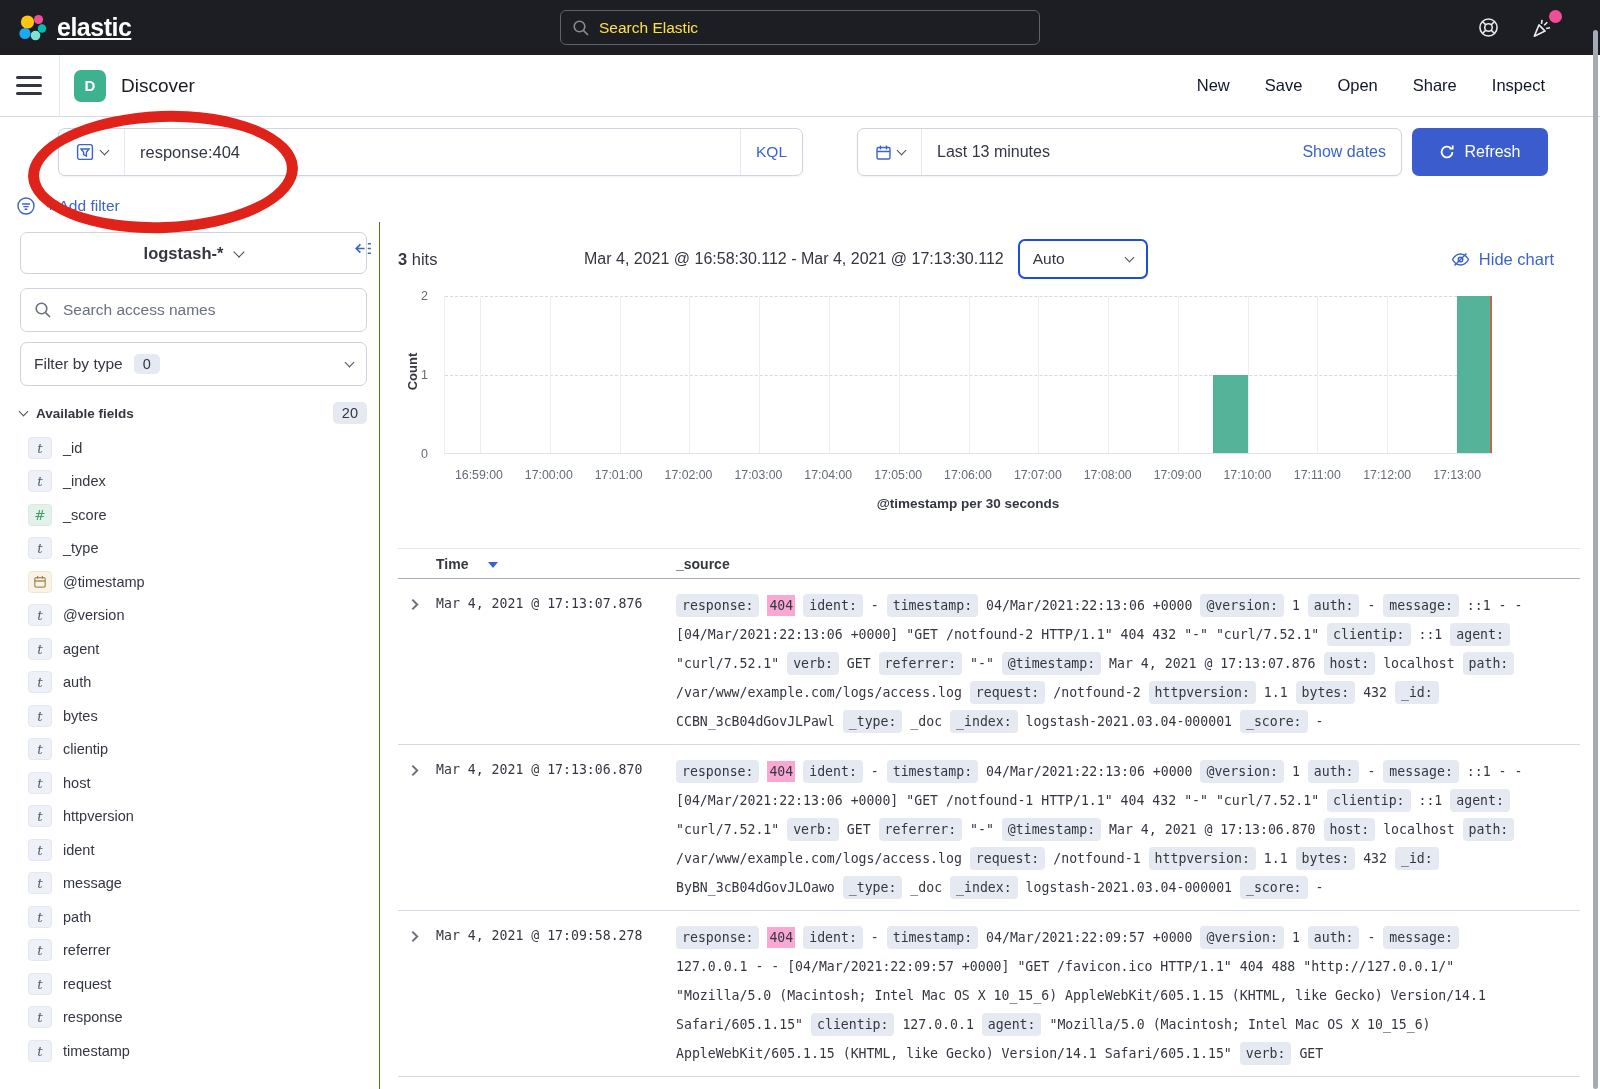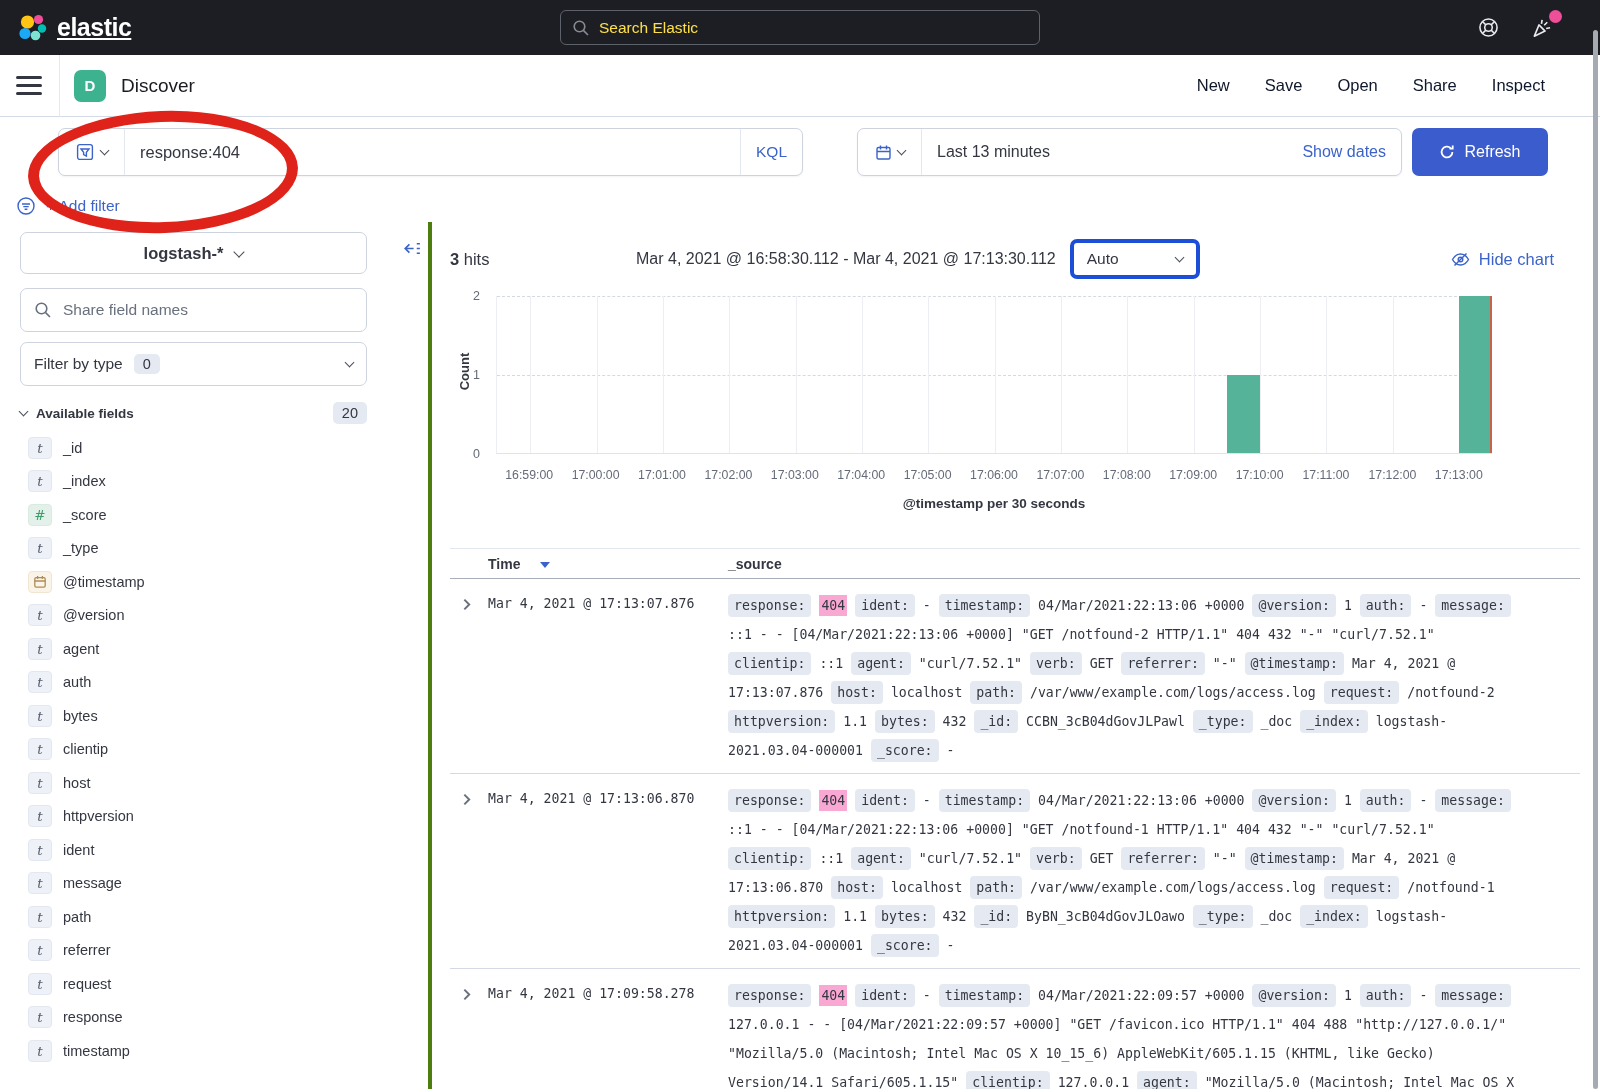--- a/index.html
+++ b/index.html
@@ -51,21 +51,21 @@
   .filter-row { display:flex; align-items:center; gap:10px; padding:15px 14px 0 16px; height:44px; }
   .add-filter { color:#3b63c9; font-size:15.5px; }
 
   
   .chev { display:inline-block; width:7px; height:7px; border-right:1.8px solid #4a4e58; border-bottom:1.8px solid #4a4e58;
     transform:rotate(45deg); margin-top:-3px; }
   .chev.big { width:8px; height:8px; }
 
   
   .page-body { position:absolute; top:222px; left:0; right:0; bottom:0; display:flex; background:#fff; }
-  .sidebar { width:432px; flex-shrink:0; border-right:4px solid #4d7c0f; padding:10px 36px 0 20px; position:relative; }
+  .sidebar { width:380px; flex-shrink:0; border-right:1px solid #4d7c0f; padding:10px 36px 0 20px; position:relative; }
   .collapse-btn { position:absolute; right:6px; top:16px; cursor:pointer; }
   .index-select { height:42px; width:347px; border:1px solid #cdd3df; border-radius:7px; background:#fff;
     display:flex; align-items:center; justify-content:center; gap:12px; font-weight:700; font-size:16.5px; cursor:pointer; }
   .field-search { margin-top:14px; height:44px; width:347px; border:1px solid #cdd3df; border-radius:7px;
     display:flex; align-items:center; padding:0 13px; gap:11px; color:#69707d; font-size:15.5px; background:#fff; }
   .type-filter { margin-top:10px; height:44px; width:347px; border:1px solid #cdd3df; border-radius:7px;
     display:flex; align-items:center; padding:0 13px; gap:11px; font-size:15.5px; background:#fff; cursor:pointer; }
   .zero-badge { background:#e4e9f2; border-radius:5px; padding:2px 9px; font-size:14.5px; }
   .type-filter .chev { margin-left:auto; }
   .af-header { margin-top:16px; display:flex; align-items:center; gap:9px; width:347px; }
@@ -79,21 +79,21 @@
   .fb-num { background:#e4f1ea; color:#3f9e6c; border:1px solid #d8ebe1; }
   .fb-date { background:#faf4e8; border:1px solid #f0e6d2; }
   .field-name { font-size:14.5px; }
 
   
   .main { flex:1; padding:14px 20px 0 18px; position:relative; overflow:hidden; }
   .results-header { display:flex; align-items:center; height:46px; padding-right:26px; }
   .hits { width:186px; font-size:16.5px; }
   .hits b { font-weight:700; }
   .range { font-size:16px; font-weight:500; }
-  .interval-select { margin-left:14px; width:130px; height:40px; border:4px solid #1d4ed8; border-radius:7px;
+  .interval-select { margin-left:14px; width:130px; height:40px; border:2px solid #1d4ed8; border-radius:7px;
     display:flex; align-items:center; padding:0 13px; font-size:15.5px; background:#fff; cursor:pointer; }
   .interval-select .chev { margin-left:auto; }
   .hide-chart { margin-left:auto; display:flex; align-items:center; gap:9px; color:#3b63c9; font-size:16.5px; }
 
   .chart-wrap { position:relative; height:250px; margin-top:2px; }
   .ylabel { position:absolute; left:-4px; top:80px; transform:rotate(-90deg); font-weight:700; font-size:13px; }
   .plot { position:absolute; left:46px; right:88px; top:12px; height:158px;
     border-bottom:1px solid #dfe3ea; border-left:1px solid #eceef3; }
   .vgrid { position:absolute; top:0; bottom:0; width:1px; background:#eceef3; }
   .hgrid { position:absolute; left:0; right:0; border-top:1px dashed #d4d9e2; }
@@ -243,21 +243,21 @@
     </span>
     <div class="index-select">
       <span>logstash-*</span>
       <span class="chev big"></span>
     </div>
     <div class="field-search">
       <svg width="18" height="18" viewBox="0 0 18 18" fill="none" stroke="#69707d" stroke-width="1.6">
         <circle cx="7.5" cy="7.5" r="5.3"></circle>
           <path d="M11.6 11.6 16 16"></path>
       </svg>
-      <span>Share field names</span>
+      <span>Search access names</span>
     </div>
     <div class="type-filter">
       <span>Filter by type</span>
       <span class="zero-badge">0</span>
       <span class="chev"></span>
     </div>
     <div class="af-header">
       <span class="chev" style="margin-top:-4px;"></span>
       <span class="af-label">Available fields</span>
       <span class="count-badge">20</span>

